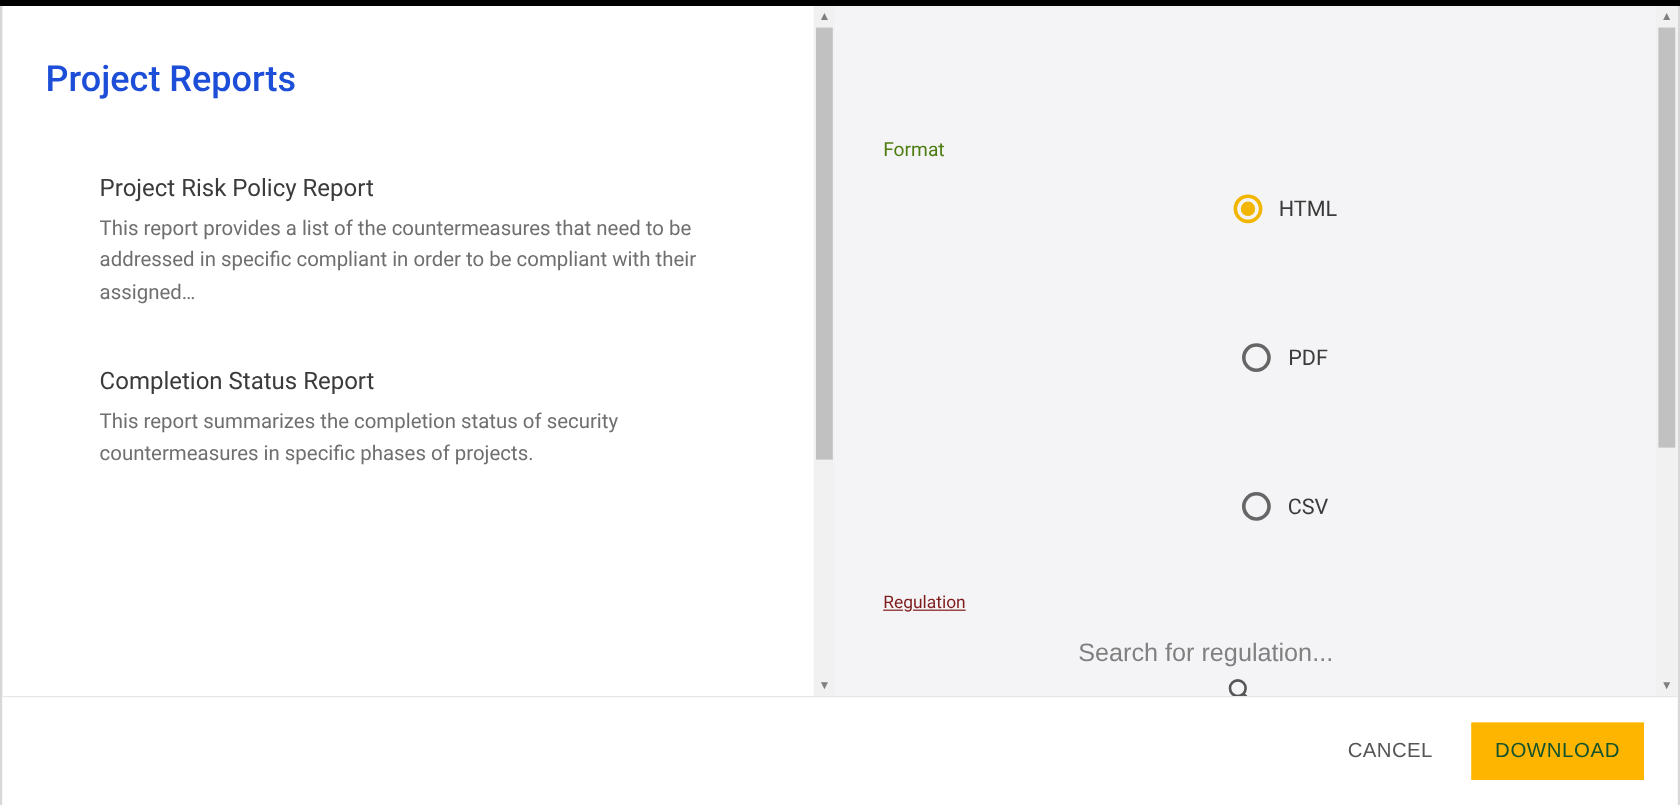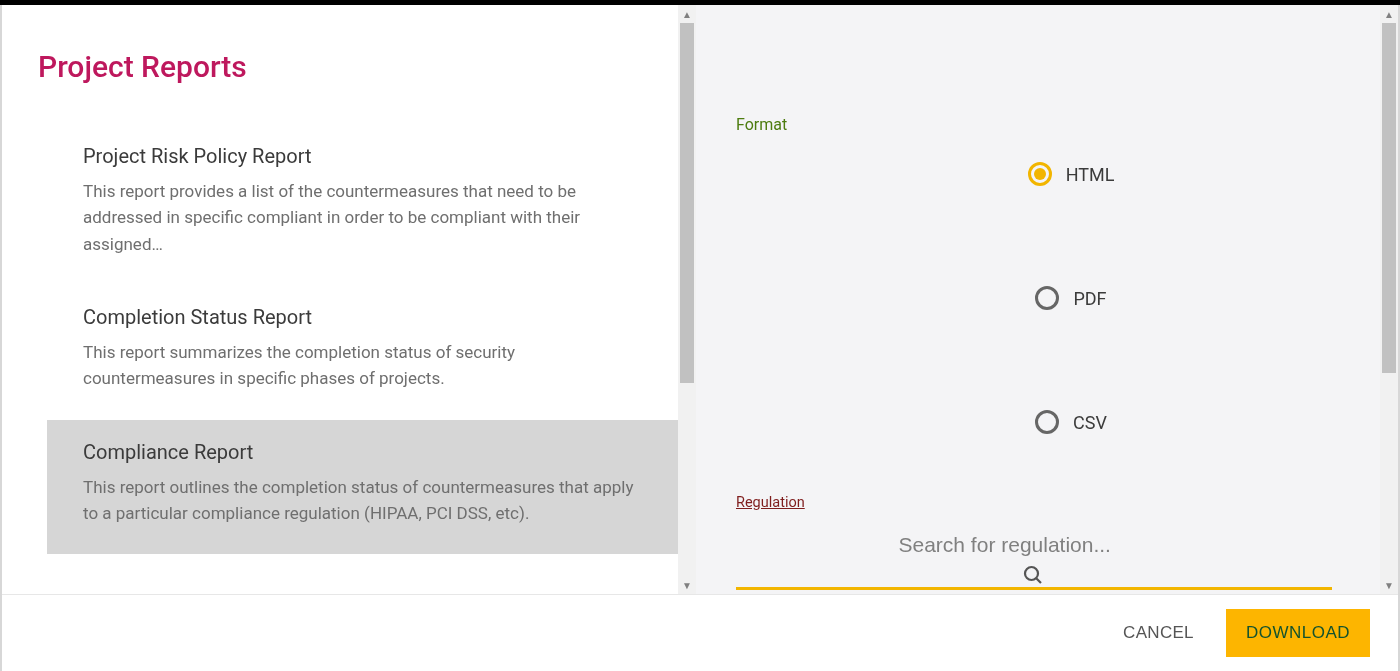--- a/index.html
+++ b/index.html
@@ -61,21 +61,21 @@
   }
   .sb-thumb-right {
     position:absolute; left:2px; right:2px; top:0; height: 350px;
     background:#c1c1c1;
   }
 
   .page-title {
     padding: 44px 36px 40px;
     font-size: 30px;
     font-weight: 500;
-    color: #be185d;
+    color: #1d4ed8;
   }
   .report-item {
     padding: 20px 36px 28px;
     cursor: pointer;
     margin-left: 45px;
   }
   .report-item.selected {
     background: #d6d6d6;
   }
   .report-title {
@@ -144,21 +144,21 @@
   }
   .dd-scroll {
     position:absolute; top:0; left:0; right:16px; bottom:0; overflow:hidden;
   }
   .dd-scrollbar {
     position:absolute; right:0; top:0; bottom:0; width:16px; background:#f1f1f1;
     display:flex; flex-direction:column; align-items:center;
   }
 
   .footer {
-    height: 77px;
+    height: 91px;
     border-top: 1px solid #e7e7e7;
     display:flex; justify-content:flex-end; align-items:center;
     padding-right: 28px; gap: 24px;
     background:#fff;
   }
   .btn-cancel {
     font-size: 17px; font-weight: 500; color:#555; background:transparent; border:none; padding: 12px 8px; cursor:pointer; letter-spacing:0.3px;
   }
   .btn-download {
     font-size: 17px; font-weight:500; color:#14532d; background:#fdb500; border:none; padding: 14px 20px; cursor:pointer; letter-spacing:0.5px;
@@ -178,24 +178,20 @@
         <div class="report-item">
           <div class="report-title">Project Risk Policy Report</div>
           <div class="report-desc">This report provides a list of the countermeasures that need to be addressed in specific compliant in order to be compliant with their assigned…</div>
         </div>
 
         <div class="report-item">
           <div class="report-title">Completion Status Report</div>
           <div class="report-desc">This report summarizes the completion status of security countermeasures in specific phases of projects.</div>
         </div>
 
-        <div class="report-item selected">
-          <div class="report-title">Compliance Report</div>
-          <div class="report-desc">This report outlines the completion status of countermeasures that apply to a particular compliance regulation (HIPAA, PCI DSS, etc).</div>
-        </div>
       </div>
       <div class="left-scrollbar">
         <div class="sb-arrow">▲</div>
         <div class="sb-track">
           <div class="sb-thumb-left"></div>
         </div>
         <div class="sb-arrow">▼</div>
       </div>
     </div>
 

